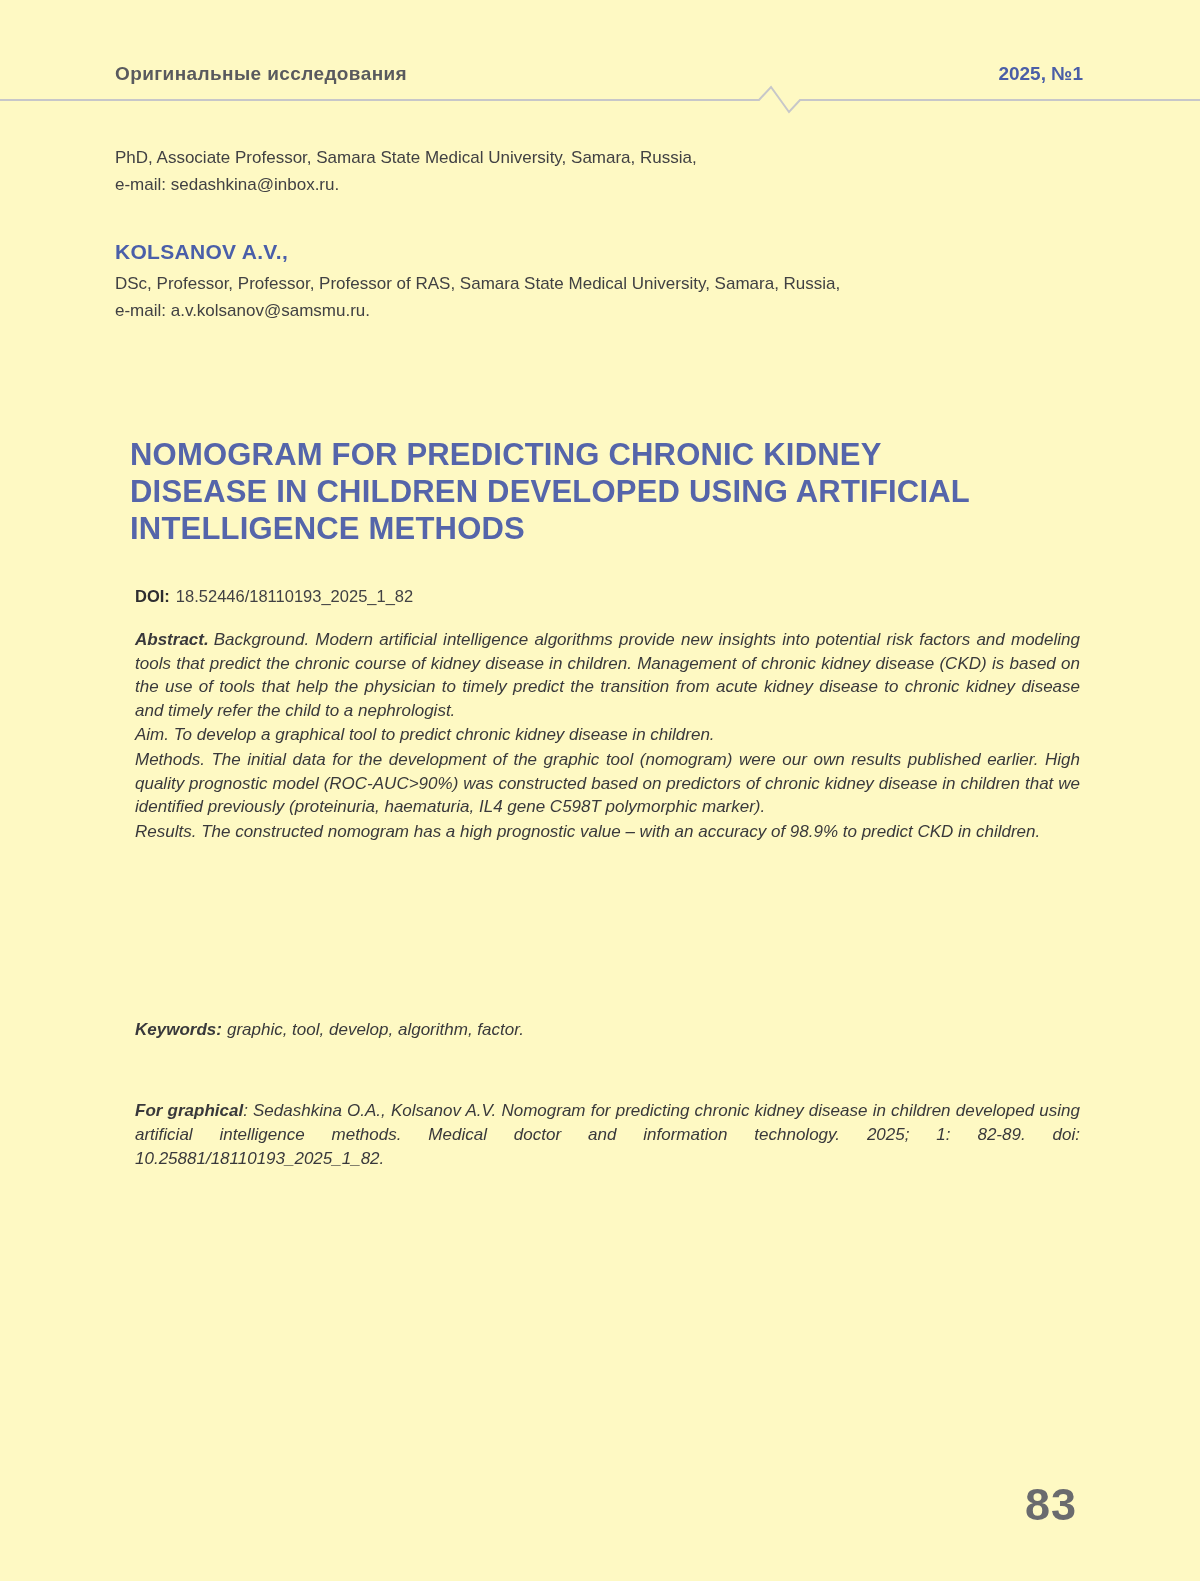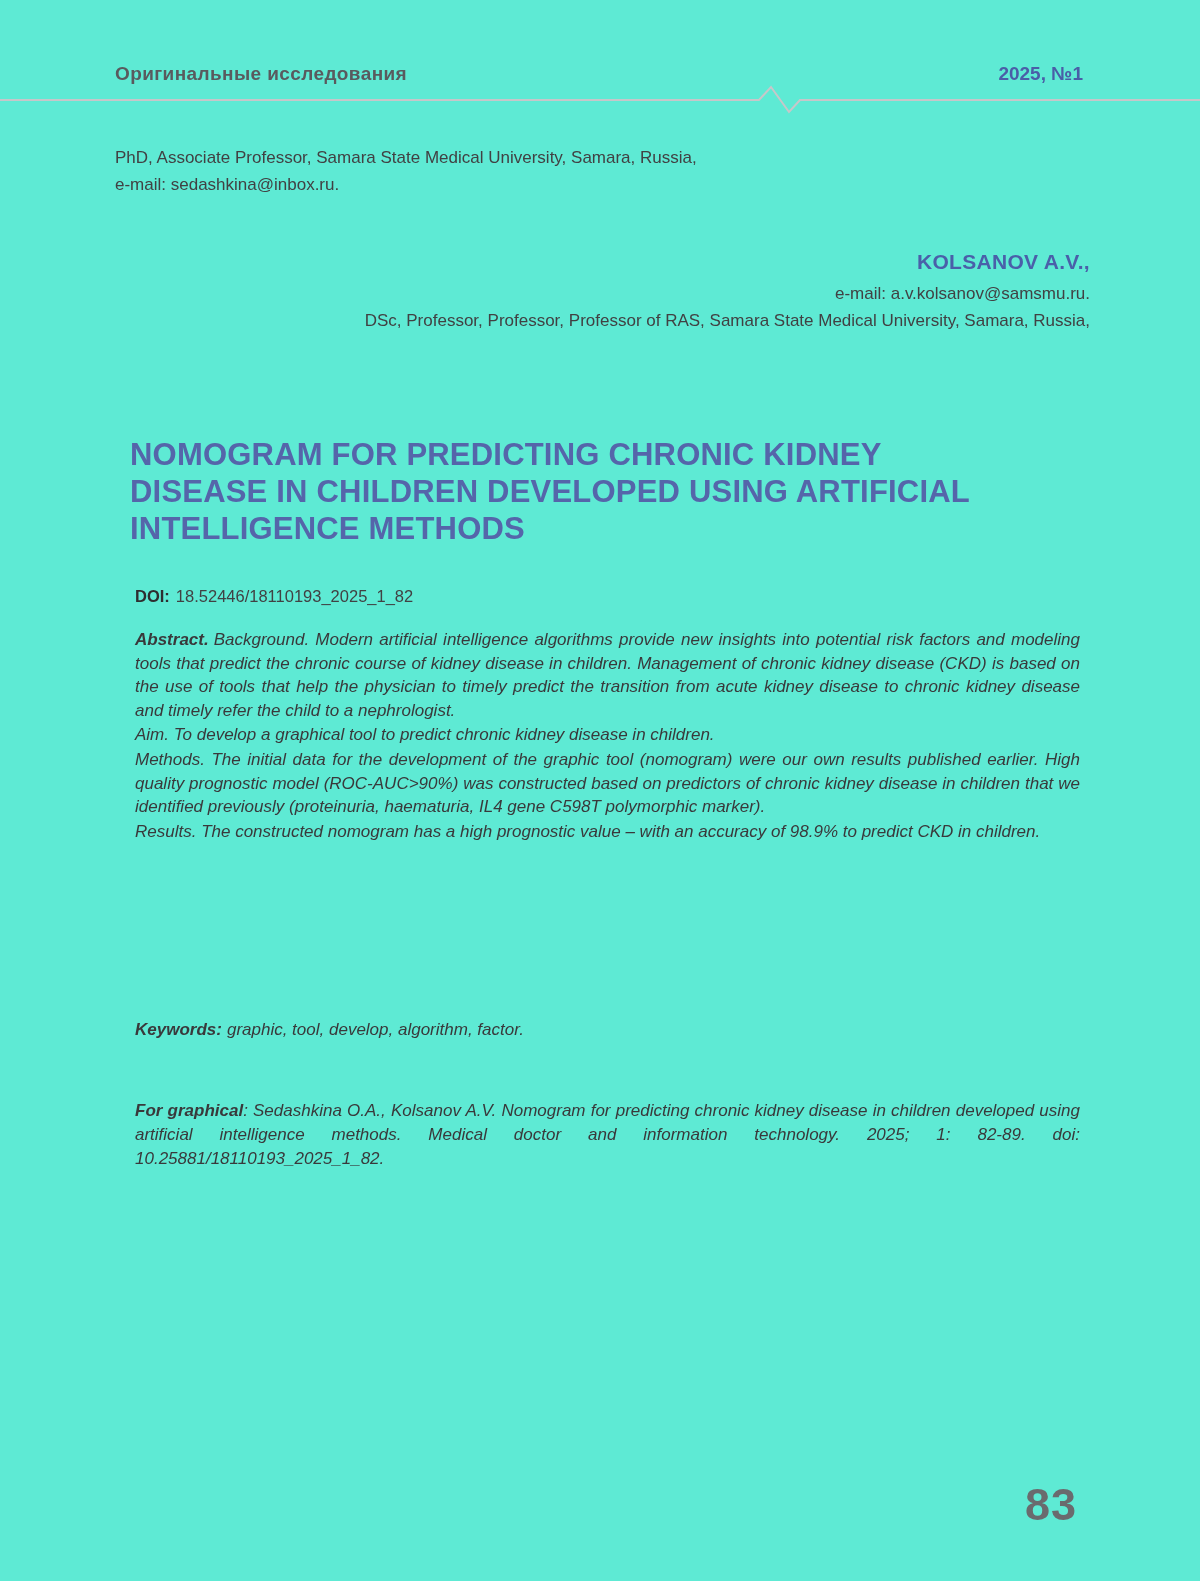--- a/index.html
+++ b/index.html
@@ -1,31 +1,31 @@
 <!DOCTYPE html>
 <html><head>
 <meta charset="utf-8">
 <style>
   html,body{margin:0;padding:0;background:#ffffff;}
   .page{
-    position:relative;width:1200px;height:1581px;background:#5eead4;
+    position:relative;width:1200px;height:1581px;background:#fef9c3;
     font-family:"Liberation Sans","DejaVu Sans",sans-serif;overflow:hidden;
   }
   .hdr-left{
     position:absolute;left:115px;top:63px;font-size:19px;font-weight:bold;
     color:#595a5e;letter-spacing:.4px;white-space:nowrap;
   }
   .hdr-right{
     position:absolute;right:117px;top:63px;font-size:19px;font-weight:bold;
     color:#4a5ea7;white-space:nowrap;
   }
   .rule{position:absolute;left:0;top:70px;display:block;}
   .author{position:absolute;left:115px;width:975px;color:#414143;}
   .author-1{top:144px;}
-  .author-2{top:250px;text-align:right;}
+  .author-2{top:240px;}
   .author-name{
     font-size:21px;font-weight:bold;color:#4a5fa9;letter-spacing:.3px;
     margin:0 0 6px 0;white-space:nowrap;
   }
   .author-line{font-size:17px;line-height:27px;white-space:nowrap;}
   .title{
     position:absolute;left:115px;top:436px;color:#5565aa;font-size:31px;
     font-weight:bold;line-height:37px;letter-spacing:.2px;margin-left:15px;
   }
   .title div{white-space:nowrap;}
@@ -65,22 +65,22 @@
     <polyline points="0,30 759,30 771,17 789,42 800,30 1200,30" fill="none" stroke="#c7c7c9" stroke-width="2"></polyline>
   </svg>
 
   <div class="author author-1">
     <div class="author-line">PhD, Associate Professor, Samara State Medical University, Samara, Russia,</div>
     <div class="author-line">e-mail: sedashkina@inbox.ru.</div>
   </div>
 
   <div class="author author-2">
     <div class="author-name">KOLSANOV A.V.,</div>
+    <div class="author-line">DSc, Professor, Professor, Professor of RAS, Samara State Medical University, Samara, Russia,</div>
     <div class="author-line">e-mail: a.v.kolsanov@samsmu.ru.</div>
-    <div class="author-line">DSc, Professor, Professor, Professor of RAS, Samara State Medical University, Samara, Russia,</div>
   </div>
 
   <div class="title">
     <div>NOMOGRAM FOR PREDICTING CHRONIC KIDNEY</div>
     <div>DISEASE IN CHILDREN DEVELOPED USING ARTIFICIAL</div>
     <div>INTELLIGENCE METHODS</div>
   </div>
 
   <p class="doi"><span class="lbl">DOI:</span><span>18.52446/18110193_2025_1_82</span></p>
 

